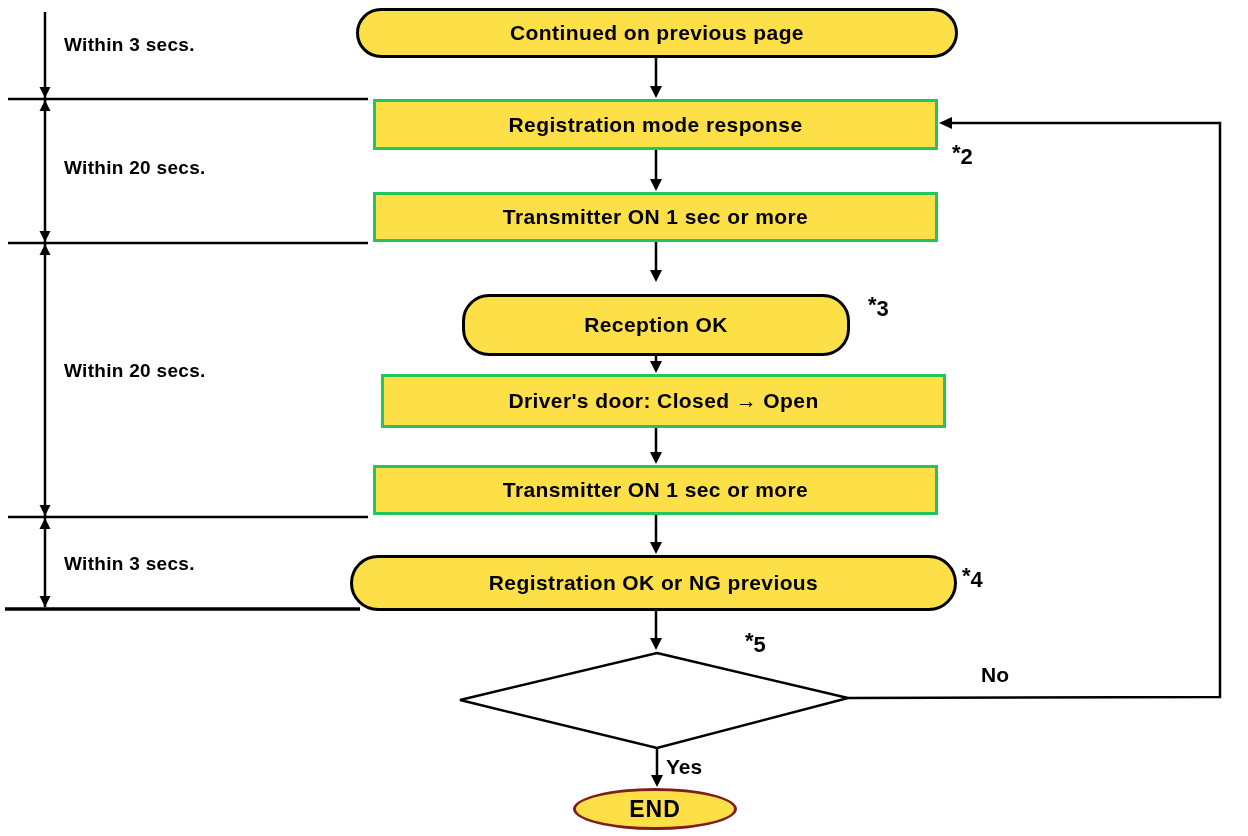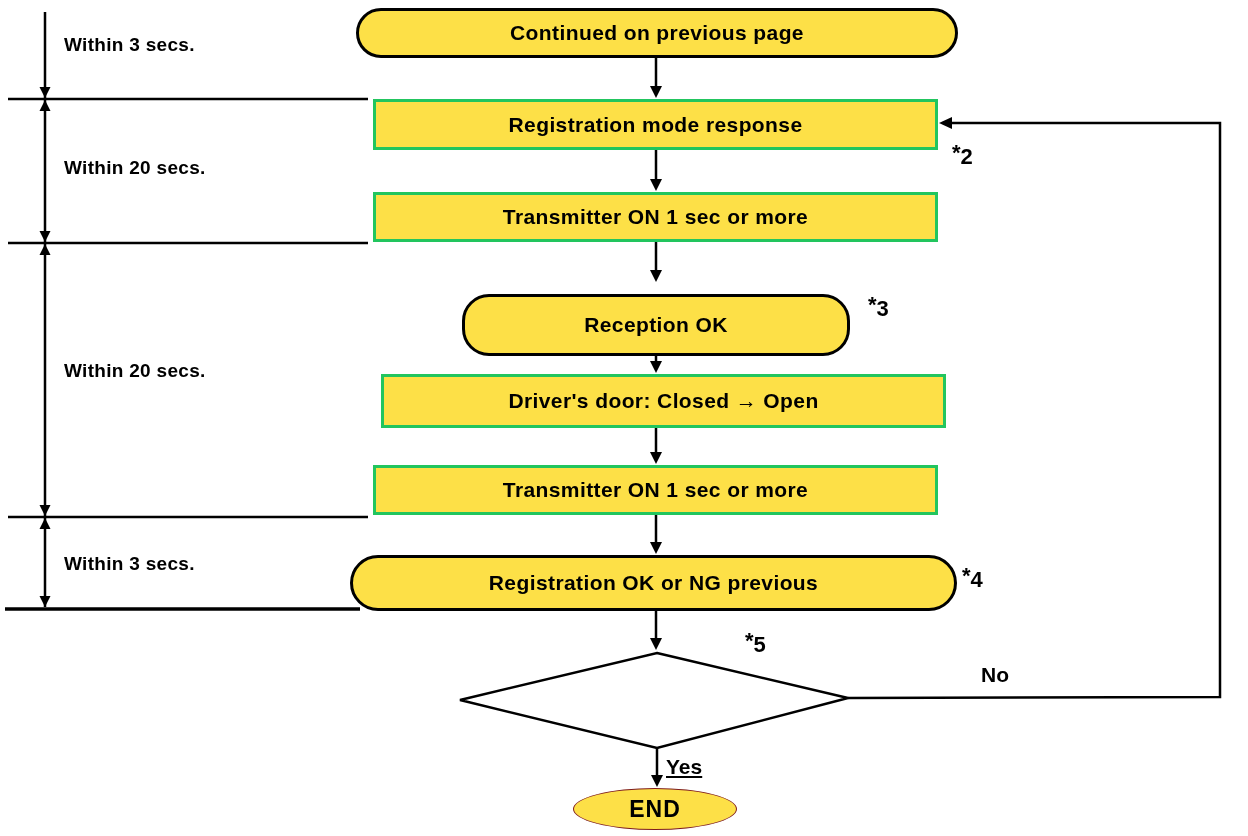--- a/index.html
+++ b/index.html
@@ -34,21 +34,21 @@
   .rect2 { left: 373px; top: 192px; width: 565px; height: 50px; }
   .rect3 { left: 373px; top: 374px; width: 565px; height: 54px; margin-left: 8px; }
   .rect4 { left: 373px; top: 465px; width: 565px; height: 50px; }
 
   .term1 { left: 356px; top:   8px; width: 602px; height: 50px; }
   .term2 { left: 462px; top: 294px; width: 388px; height: 62px; }
   .term3 { left: 350px; top: 555px; width: 607px; height: 56px; border-radius: 30px; }
 
   .endcap {
     left: 573px; top: 788px; width: 164px; height: 42px;
-    border: 1px solid #7f1d1d; border-radius: 50%;
+    border: 3px solid #7f1d1d; border-radius: 50%;
     font-size: 23px; letter-spacing: 1px;
   }
 
   .diamond-label {
     position: absolute;
     left: 489px; top: 687px; width: 332px; height: 28px;
     display: flex; align-items: center; justify-content: center;
     font-weight: 700; font-size: 21px; letter-spacing: 0.4px;
     white-space: nowrap;
   }
@@ -78,21 +78,21 @@
   .n4 { left: 962px; top: 563px; }
   .n5 { left: 745px; top: 628px; }
 
   .branch {
     position: absolute;
     font-weight: 700;
     font-size: 21px;
     white-space: nowrap;
   }
   .no-label  { left: 945px; top: 663px; margin-left: 36px; }
-  .yes-label { left: 666px; top: 755px; text-decoration: underline; }
+  .yes-label { left: 666px; top: 755px; }
 </style>
 </head>
 <body>
 
 <div id="canvas">
 
   <svg id="wires" viewBox="0 0 1248 836" xmlns="http://www.w3.org/2000/svg">
 
     <g stroke="#000" stroke-width="2.5" fill="#000">
       <line x1="45" y1="12" x2="45" y2="607"></line>

